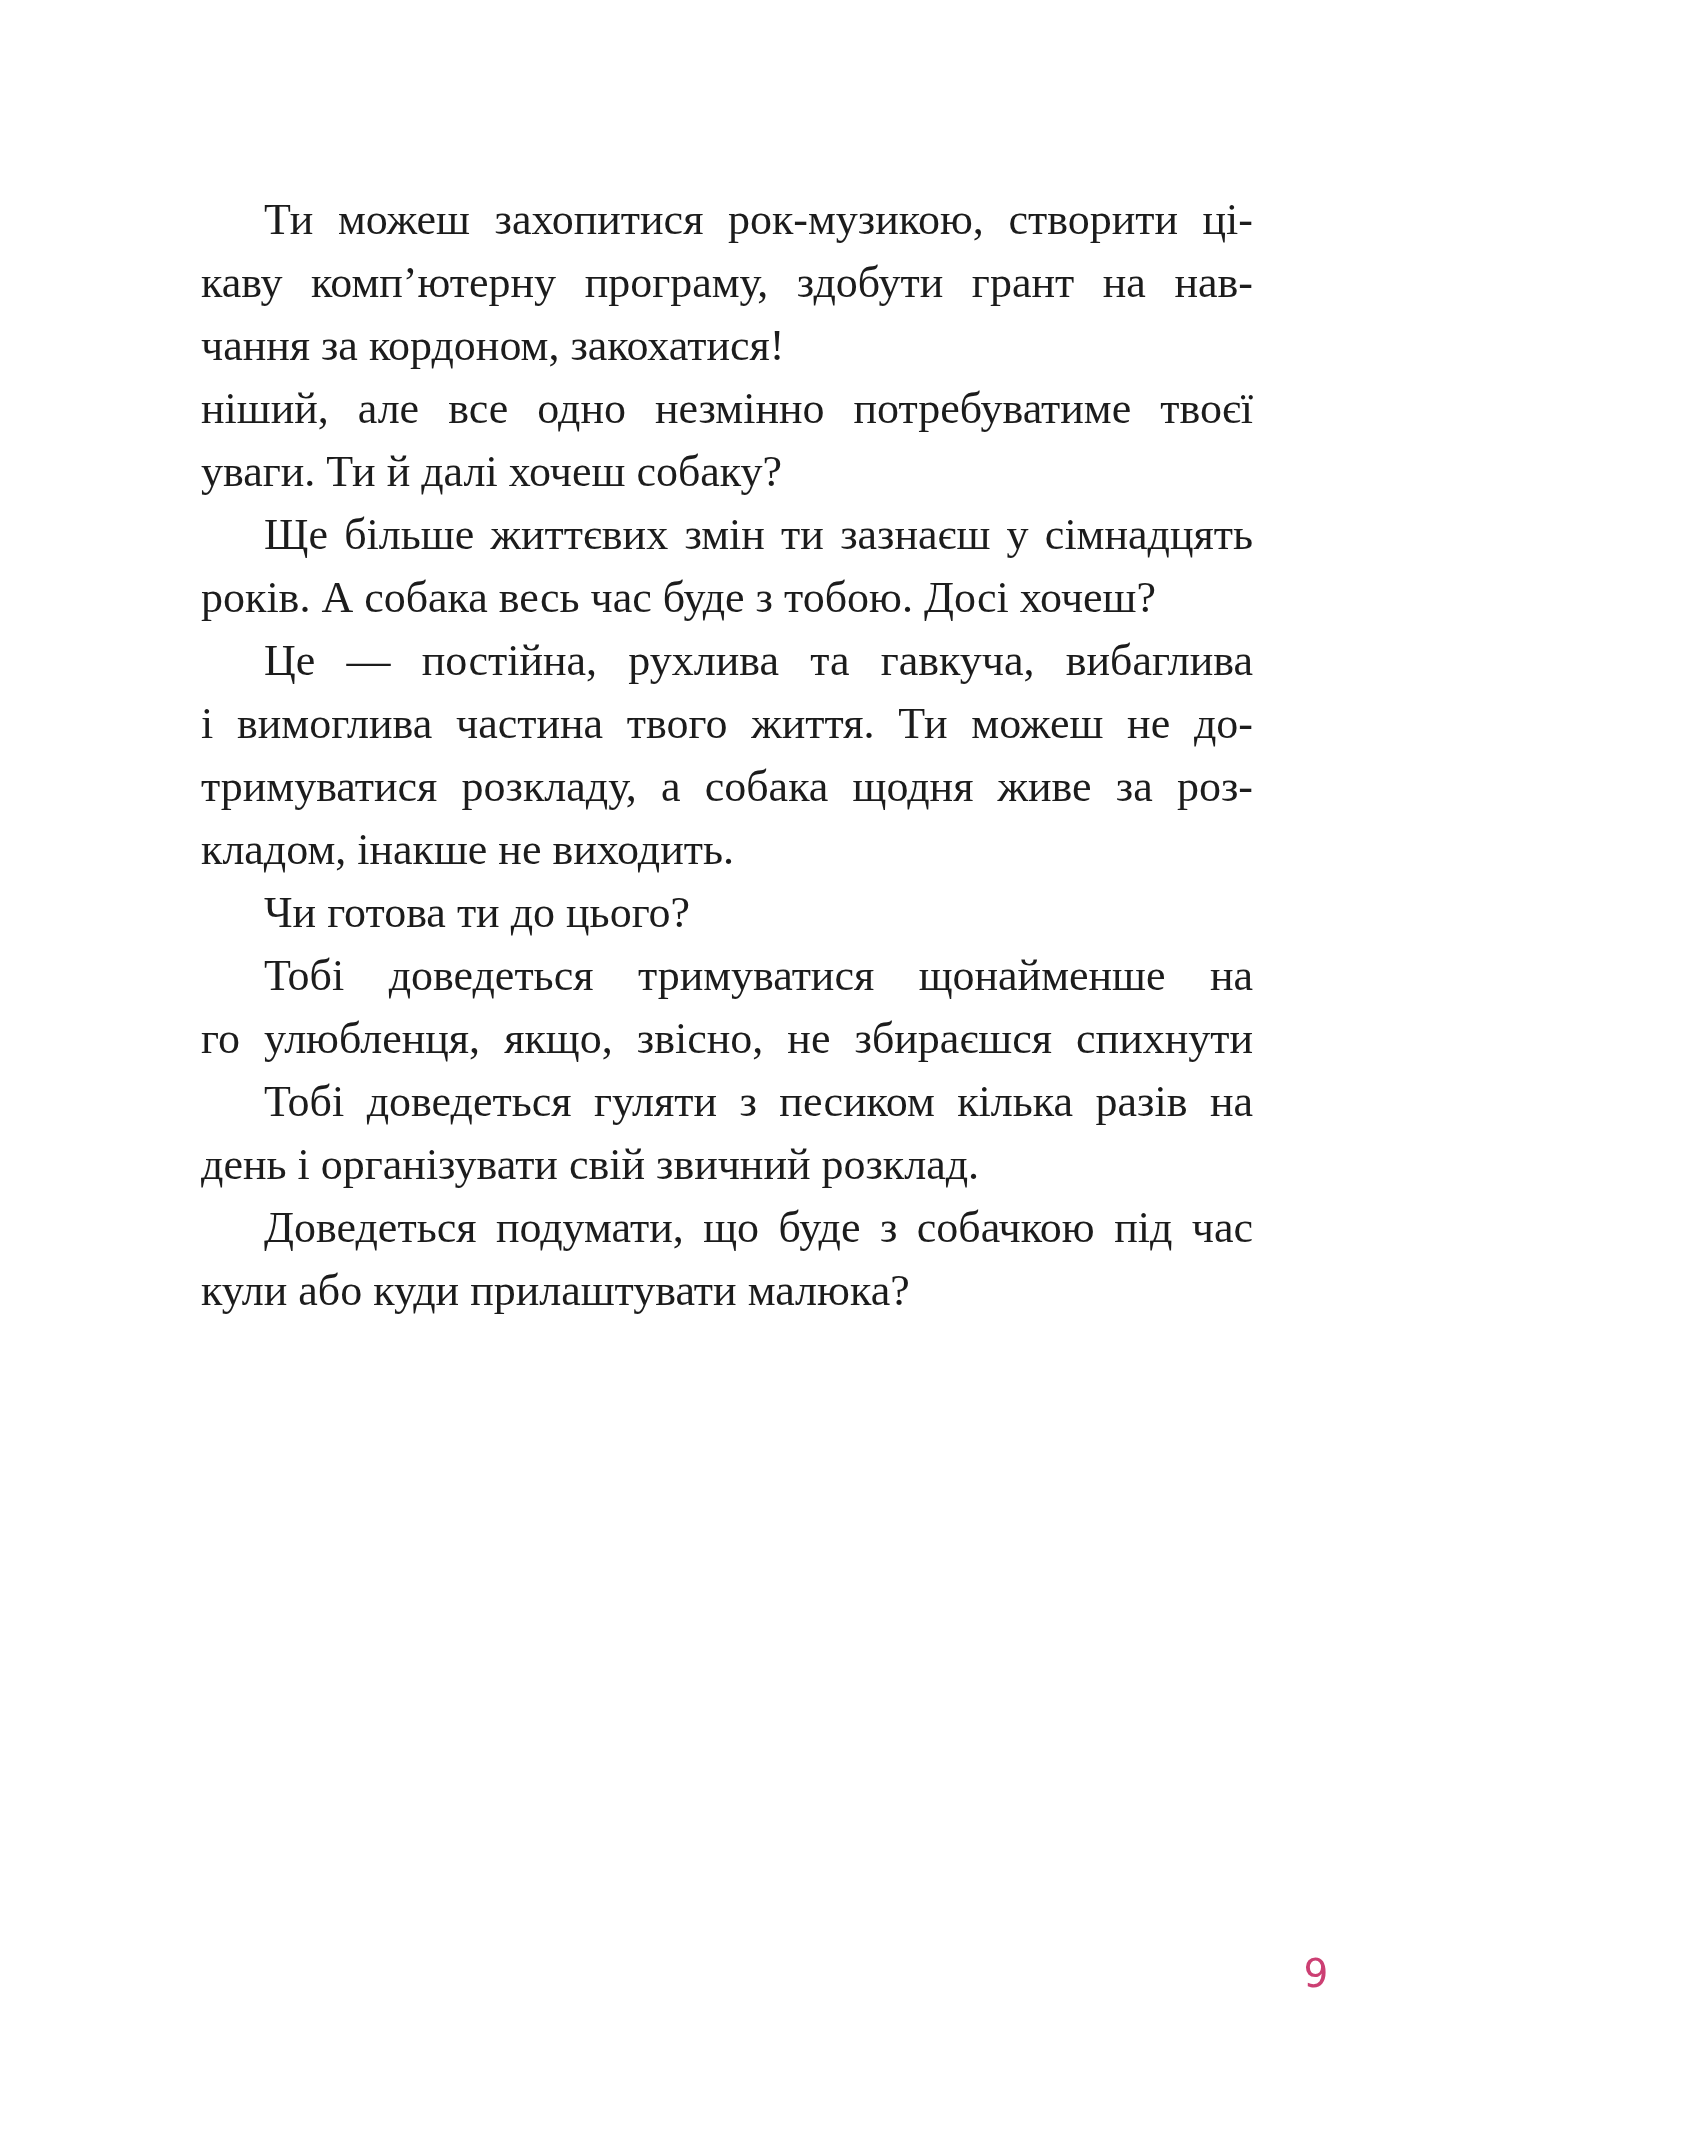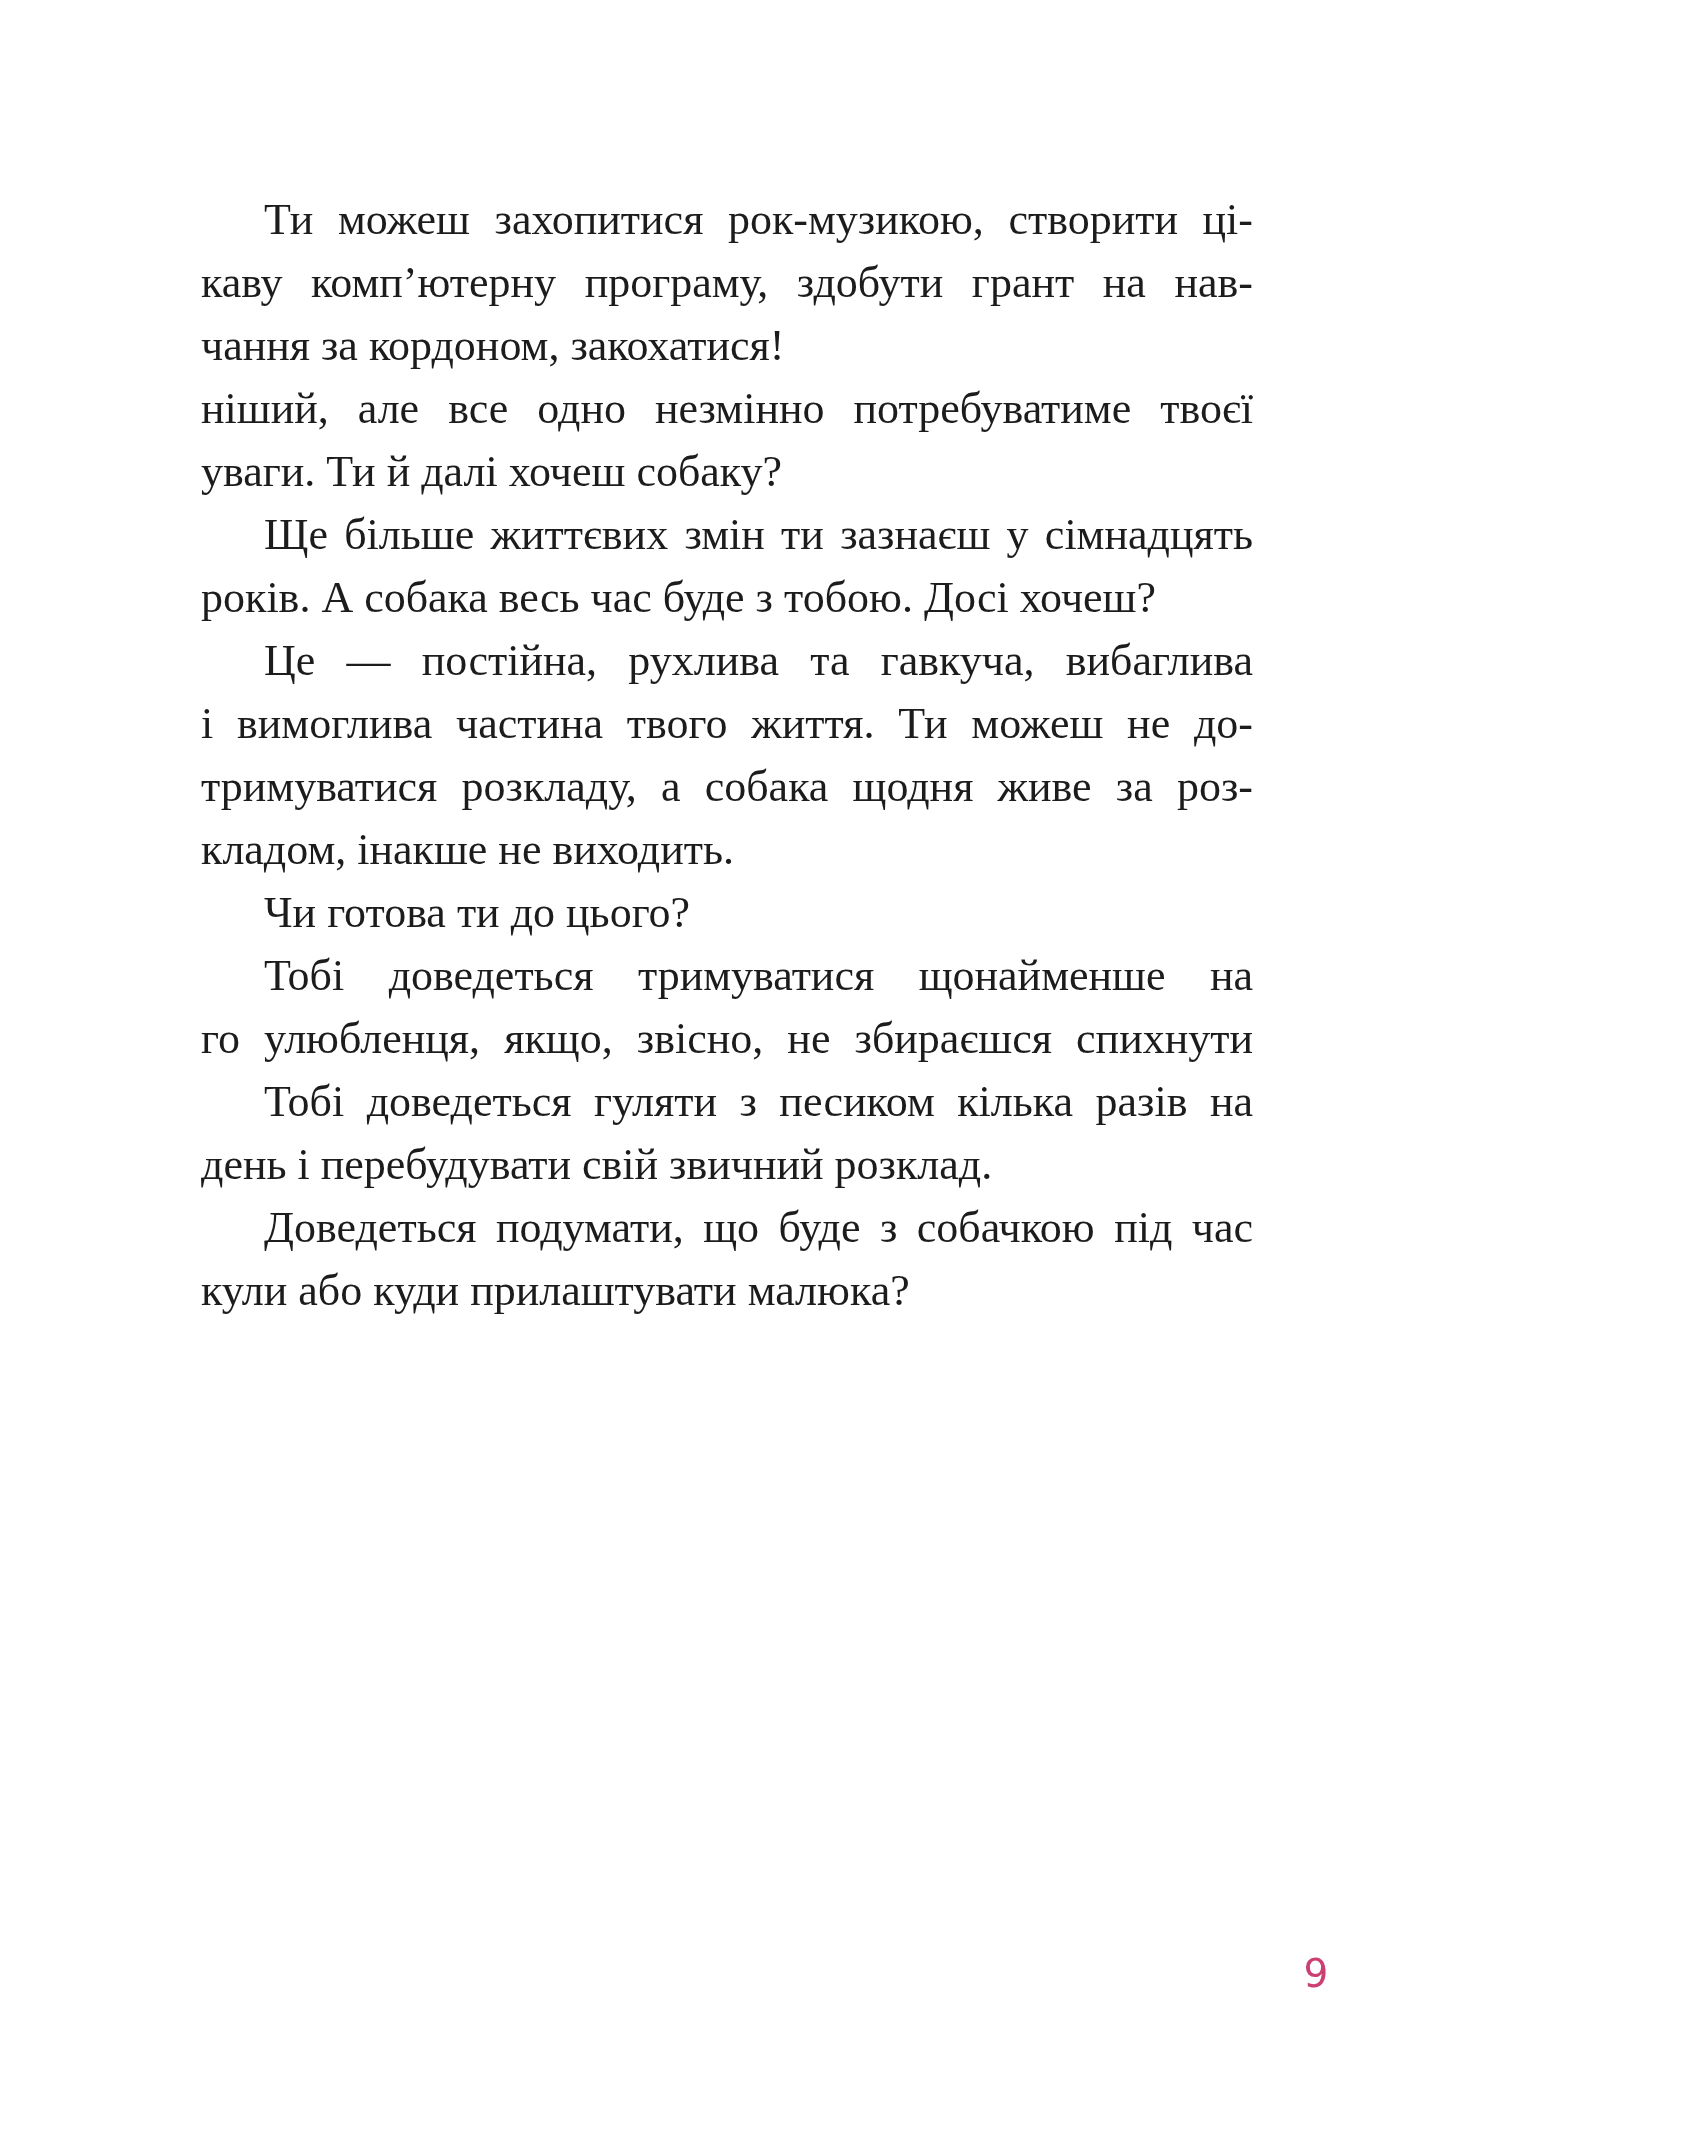--- a/index.html
+++ b/index.html
@@ -96,21 +96,21 @@
     </p>
 
 
     <p class="para">
       <span class="line first">Тобі доведеться тримуватися щонайменше на</span>
       <span class="line">го улюбленця, якщо, звісно, не збираєшся спихнути</span>
     </p>
 
     <p class="para">
       <span class="line first">Тобі доведеться гуляти з песиком кілька разів на</span>
-      <span class="line last">день і перебудувати свій звичний розклад.</span>
+      <span class="line last">день і організувати свій звичний розклад.</span>
     </p>
 
     <p class="para">
       <span class="line first">Доведеться подумати, що буде з собачкою під час</span>
       <span class="line last">кули або куди прилаштувати малюка?</span>
     </p>
 
   </div>
 
   <div class="page-number">9</div>

